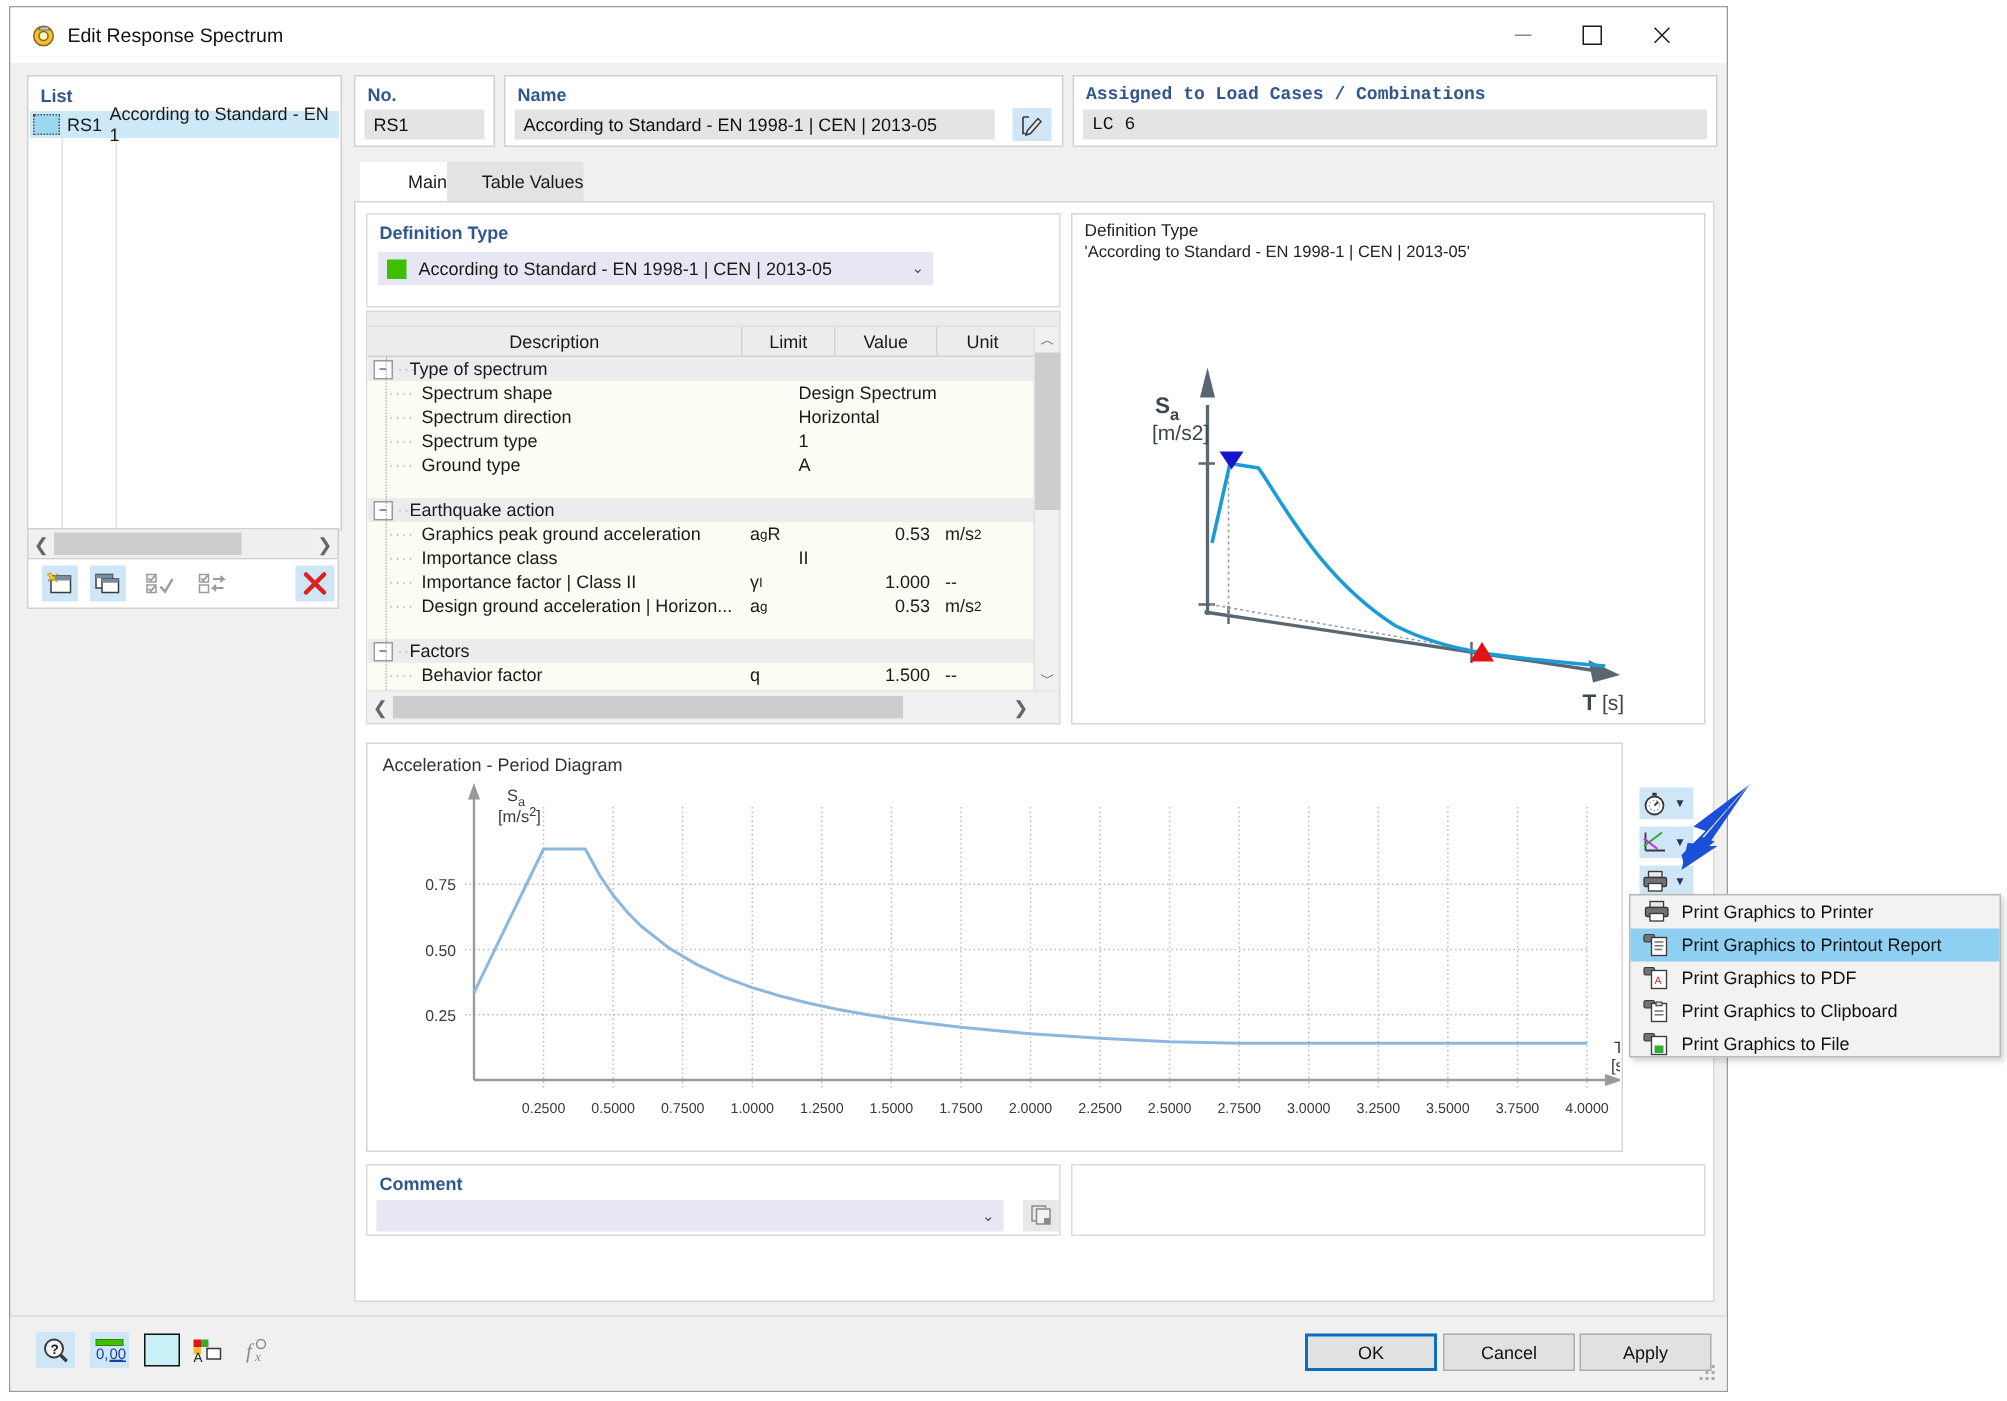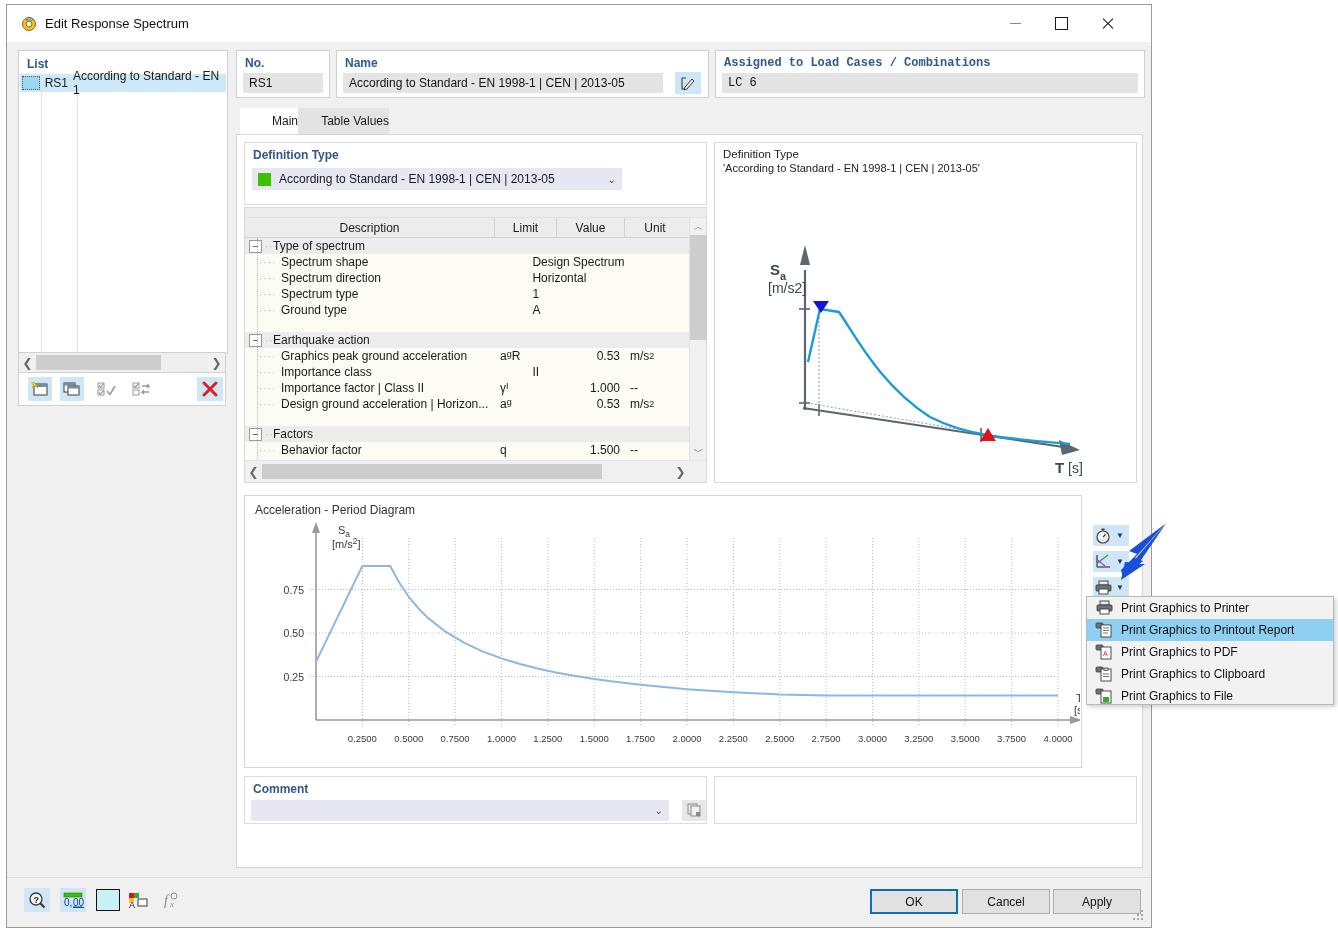--- a/index.html
+++ b/index.html
@@ -63,21 +63,21 @@
   
   .tbl-wrap{position:absolute;left:7px;top:72px;width:463px;height:276px;border:1px solid #d9d9d9;box-sizing:border-box;background:#fff;}
   .tbl-topstrip{position:absolute;left:0;top:0;width:100%;height:10px;background:#ececec;border-bottom:1px solid #e0e0e0;box-sizing:border-box;}
   .tbl-hdr{position:absolute;left:0;top:10px;width:100%;height:20px;background:#ececec;display:flex;font-size:12px;color:#1a1a1a;border-bottom:1px solid #d2d2d2;box-sizing:border-box;}
   .th{display:flex;align-items:center;justify-content:center;border-right:1px solid #d2d2d2;box-sizing:border-box;height:20px;}
   .th.desc{width:250px;} .th.sym{width:62px;} .th.val{width:68px;} .th.unit{width:60px;border-right:none;}
   .tbl-body{position:absolute;left:0;top:30px;width:446px;height:222px;overflow:hidden;background:#fff;}
   .row{height:16px;display:flex;font-size:12px;align-items:center;}
   .row.group{background:#ececec;}
   .row .c-desc{width:250px;display:flex;align-items:center;box-sizing:border-box;}
-  .row .c-sym{width:62px;box-sizing:border-box;padding-left:5px;display:flex;align-items:flex-start;}
+  .row .c-sym{width:62px;box-sizing:border-box;padding-left:5px;display:flex;align-items:center;}
   .row .c-val{width:68px;box-sizing:border-box;padding-right:5px;display:flex;align-items:center;justify-content:flex-end;}
   .row .c-unit{width:60px;box-sizing:border-box;padding-left:5px;display:flex;align-items:center;}
   .row.item{background:#fcfcf4;}
   .expander{width:11px;height:11px;border:1px solid #9a9a9a;display:inline-flex;align-items:center;justify-content:center;font-size:10px;line-height:9px;margin-left:4px;margin-right:3px;background:#fff;color:#333;}
   .indentline{display:inline-block;width:26px;color:#b5b5b5;font-size:10px;letter-spacing:1px;}
   .treeline{position:absolute;left:12px;top:30px;width:1px;height:222px;background:transparent;border-left:1px dotted #b9b9b9;}
   .sub{vertical-align:sub;font-size:9px;}
   .sup{vertical-align:super;font-size:9px;}
   .vsb{position:absolute;right:0;top:10px;width:17px;height:242px;background:#f0f0f0;border-left:1px solid #e2e2e2;box-sizing:border-box;}
   .vsb-btn{width:17px;height:17px;display:flex;align-items:center;justify-content:center;color:#5a5a5a;font-size:10px;}

